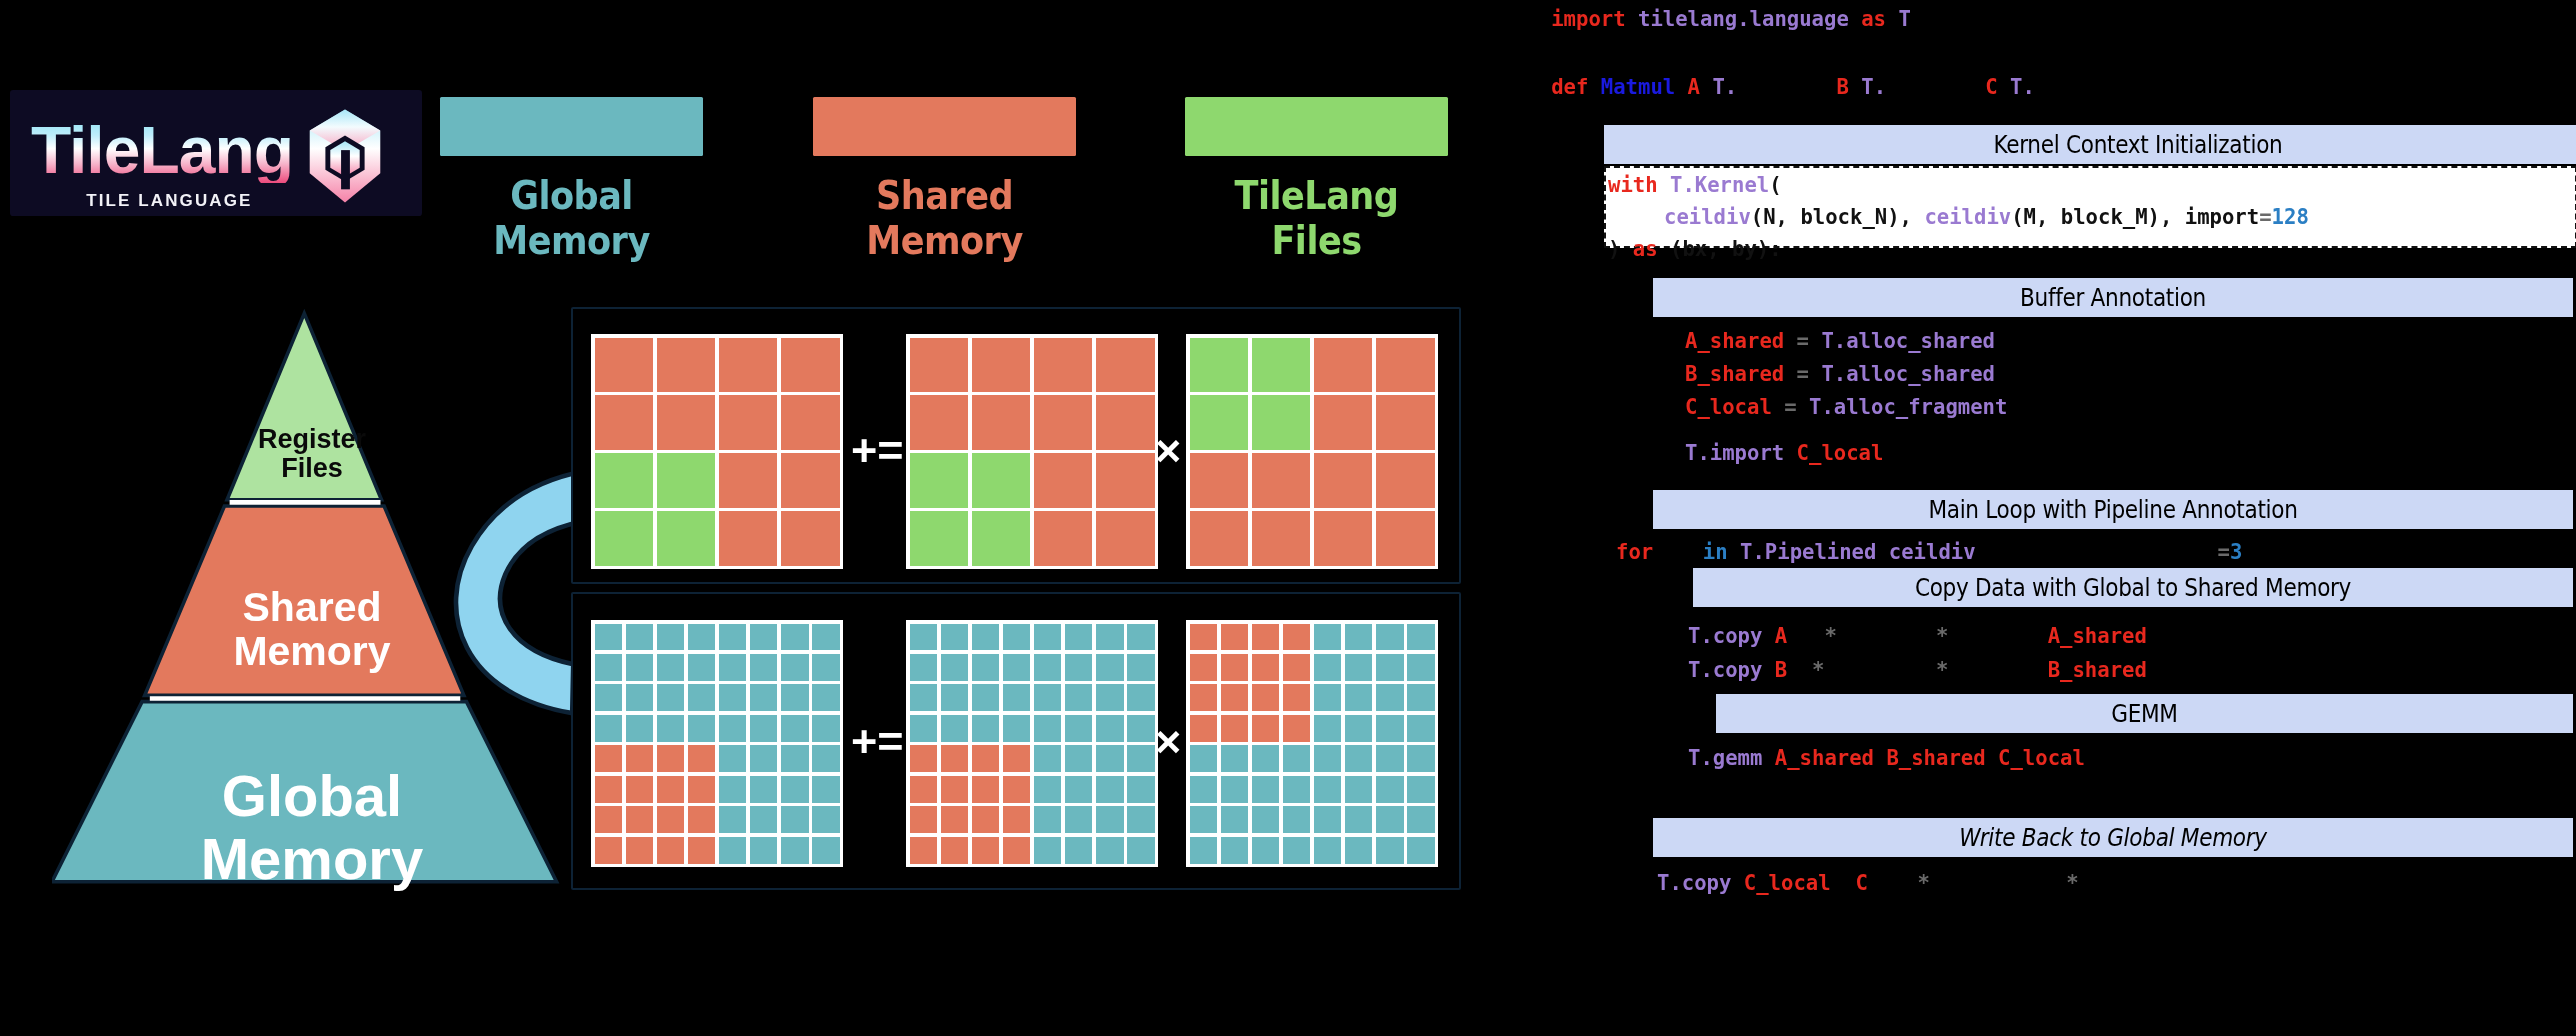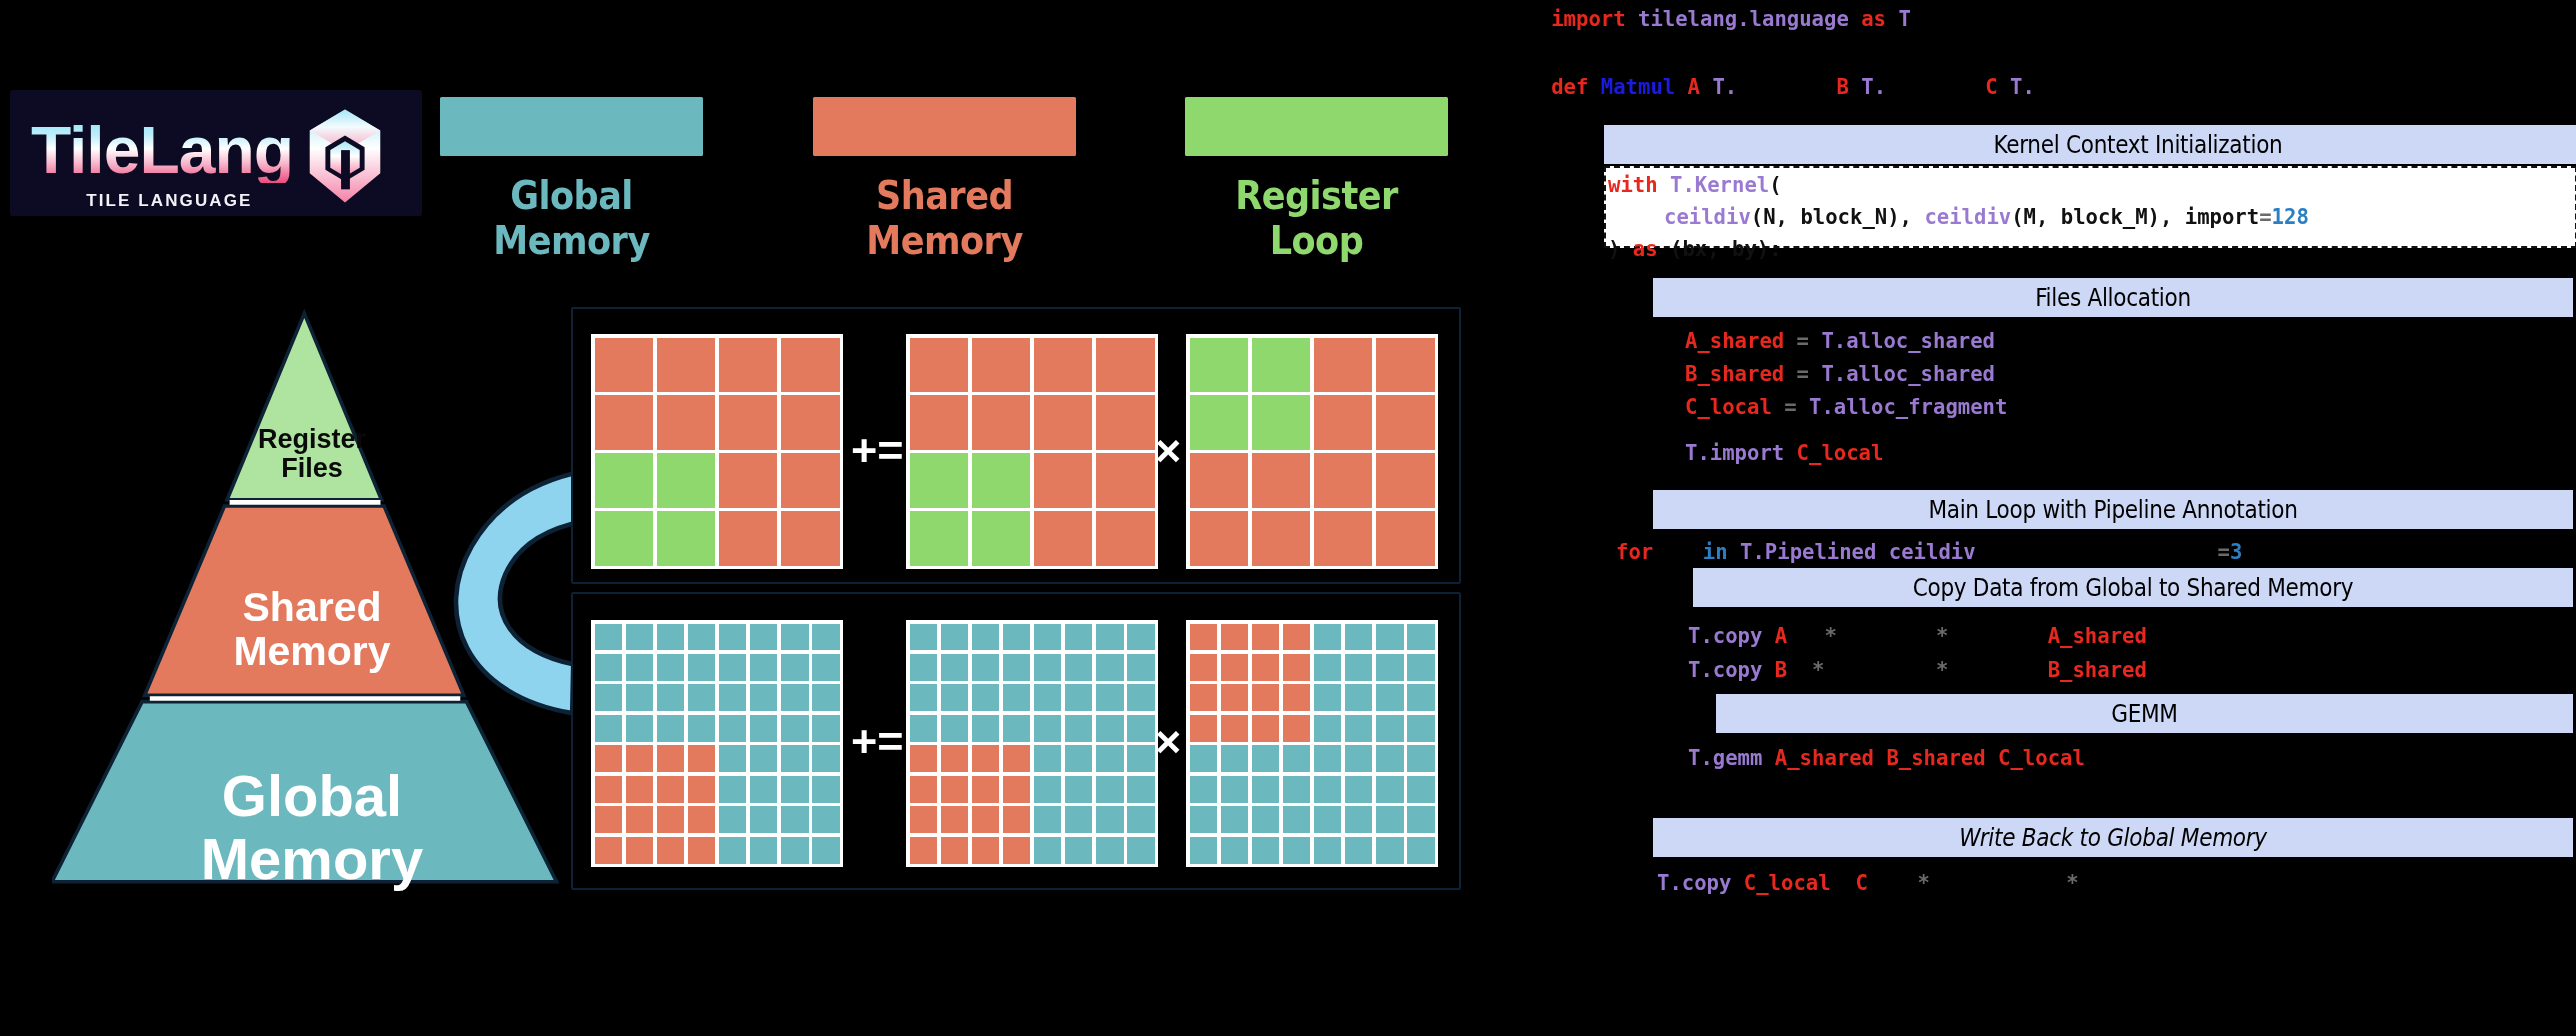--- a/index.html
+++ b/index.html
@@ -88,21 +88,21 @@
   <div class="legend" id="lg0">
     <div class="swatch" style="background: rgb(107, 184, 191);"></div>
     <div class="lbl" style="color: rgb(107, 184, 191);">Global Memory</div>
   </div>
   <div class="legend" id="lg1">
     <div class="swatch" style="background: rgb(227, 121, 93);"></div>
     <div class="lbl" style="color: rgb(227, 121, 93);">Shared Memory</div>
   </div>
   <div class="legend" id="lg2">
     <div class="swatch" style="background: rgb(142, 216, 110);"></div>
-    <div class="lbl" style="color: rgb(142, 216, 110);">Register Loop</div>
+    <div class="lbl" style="color: rgb(142, 216, 110);">TileLang Files</div>
   </div>
 
   <div id="pyramid">
     <svg width="520" height="582" viewBox="0 0 1010 1130">
       <polygon id="py-reg" points="490,18 640,380 340,380" stroke="#0d2235" stroke-width="7" fill="#aee3a0"></polygon>
       <polygon id="py-sh" points="335,392 645,392 800,760 180,760" stroke="#0d2235" stroke-width="7" fill="#e3795d"></polygon>
       <polygon id="py-gl" points="175,772 805,772 980,1122 0,1122" stroke="#0d2235" stroke-width="7" fill="#6bb8bf"></polygon>
       <line x1="345" y1="385" x2="638" y2="385" stroke="#ffffff" stroke-width="9"></line>
       <line x1="190" y1="766" x2="793" y2="766" stroke="#ffffff" stroke-width="9"></line>
     </svg>
@@ -383,30 +383,30 @@
     <div class="codeline" style="left:5.2px;top:7.2px;"><span class="kw">import</span> <span class="mod">tilelang.language</span> <span class="kw">as</span> <span class="mod">T</span></div>
 
     <div class="codeline" style="left:5.2px;top:75px;"><span class="kw">def</span> <span class="fn">Matmul</span> <span class="var">A</span> <span class="mod">T.</span>        <span class="var">B</span> <span class="mod">T.</span>        <span class="var">C</span> <span class="mod">T.</span></div>
 
     <div class="sechdr" style="left:58px;top:125px;width:1068px;height:39px;">Kernel Context Initialization</div>
     <div id="kernel-codebox" style="left:58px;top:166px;width:969px;height:78px;"></div>
     <div class="codeline" style="left:62px;top:173px;"><span class="kw">with</span> <span class="mod">T.Kernel</span><span class="blk">(</span></div>
     <div class="codeline" style="left:118px;top:205px;"><span class="mod">ceildiv</span><span class="blk">(N, block_N), </span><span class="mod">ceildiv</span><span class="blk">(M, block_M), import</span><span class="op2">=</span><span class="num">128</span></div>
     <div class="codeline" style="left:62px;top:237px;"><span class="blk">)</span> <span class="kw">as</span> <span class="blk">(bx, by):</span></div>
 
-    <div class="sechdr" style="left:107px;top:278px;width:920px;height:39px;">Files Allocation</div>
+    <div class="sechdr" style="left:107px;top:278px;width:920px;height:39px;">Buffer Annotation</div>
     <div class="codeline" style="left:139px;top:329px;"><span class="var">A_shared</span> <span class="op2">=</span> <span class="mod">T.alloc_shared</span></div>
     <div class="codeline" style="left:139px;top:362px;"><span class="var">B_shared</span> <span class="op2">=</span> <span class="mod">T.alloc_shared</span></div>
     <div class="codeline" style="left:139px;top:395px;"><span class="var">C_local</span> <span class="op2">=</span> <span class="mod">T.alloc_fragment</span></div>
     <div class="codeline" style="left:139px;top:441px;"><span class="mod">T.import</span> <span class="var">C_local</span></div>
 
     <div class="sechdr" style="left:107px;top:490px;width:920px;height:39px;">Main Loop with Pipeline Annotation</div>
     <div class="codeline" style="left:70px;top:540px;width:958px;"><span class="kw">for</span>    <span class="bl">in</span> <span class="mod">T.Pipelined ceildiv</span><span style="display:inline-block;width:242px;"></span><span class="op2">=</span><span class="num">3</span></div>
 
-    <div class="sechdr" style="left:147px;top:568px;width:880px;height:39px;">Copy Data from Global to Shared Memory</div>
+    <div class="sechdr" style="left:147px;top:568px;width:880px;height:39px;">Copy Data with Global to Shared Memory</div>
     <div class="codeline" style="left:142px;top:624px;"><span class="mod">T.copy</span> <span class="var">A</span>   <span class="op2">*</span>        <span class="op2">*</span>        <span class="var">A_shared</span></div>
     <div class="codeline" style="left:142px;top:658px;"><span class="mod">T.copy</span> <span class="var">B</span>  <span class="op2">*</span>         <span class="op2">*</span>        <span class="var">B_shared</span></div>
 
     <div class="sechdr" style="left:170px;top:694px;width:857px;height:39px;">GEMM</div>
     <div class="codeline" style="left:142px;top:746px;"><span class="mod">T.gemm</span> <span class="var">A_shared</span> <span class="var">B_shared</span> <span class="var">C_local</span></div>
 
     <div class="sechdr" style="left:107px;top:818px;width:920px;height:39px;font-style:italic;">Write Back to Global Memory</div>
     <div class="codeline" style="left:111px;top:871px;"><span class="mod">T.copy</span> <span class="var">C_local</span>  <span class="var">C</span>    <span class="op2">*</span>           <span class="op2">*</span></div>
 
   </div>

